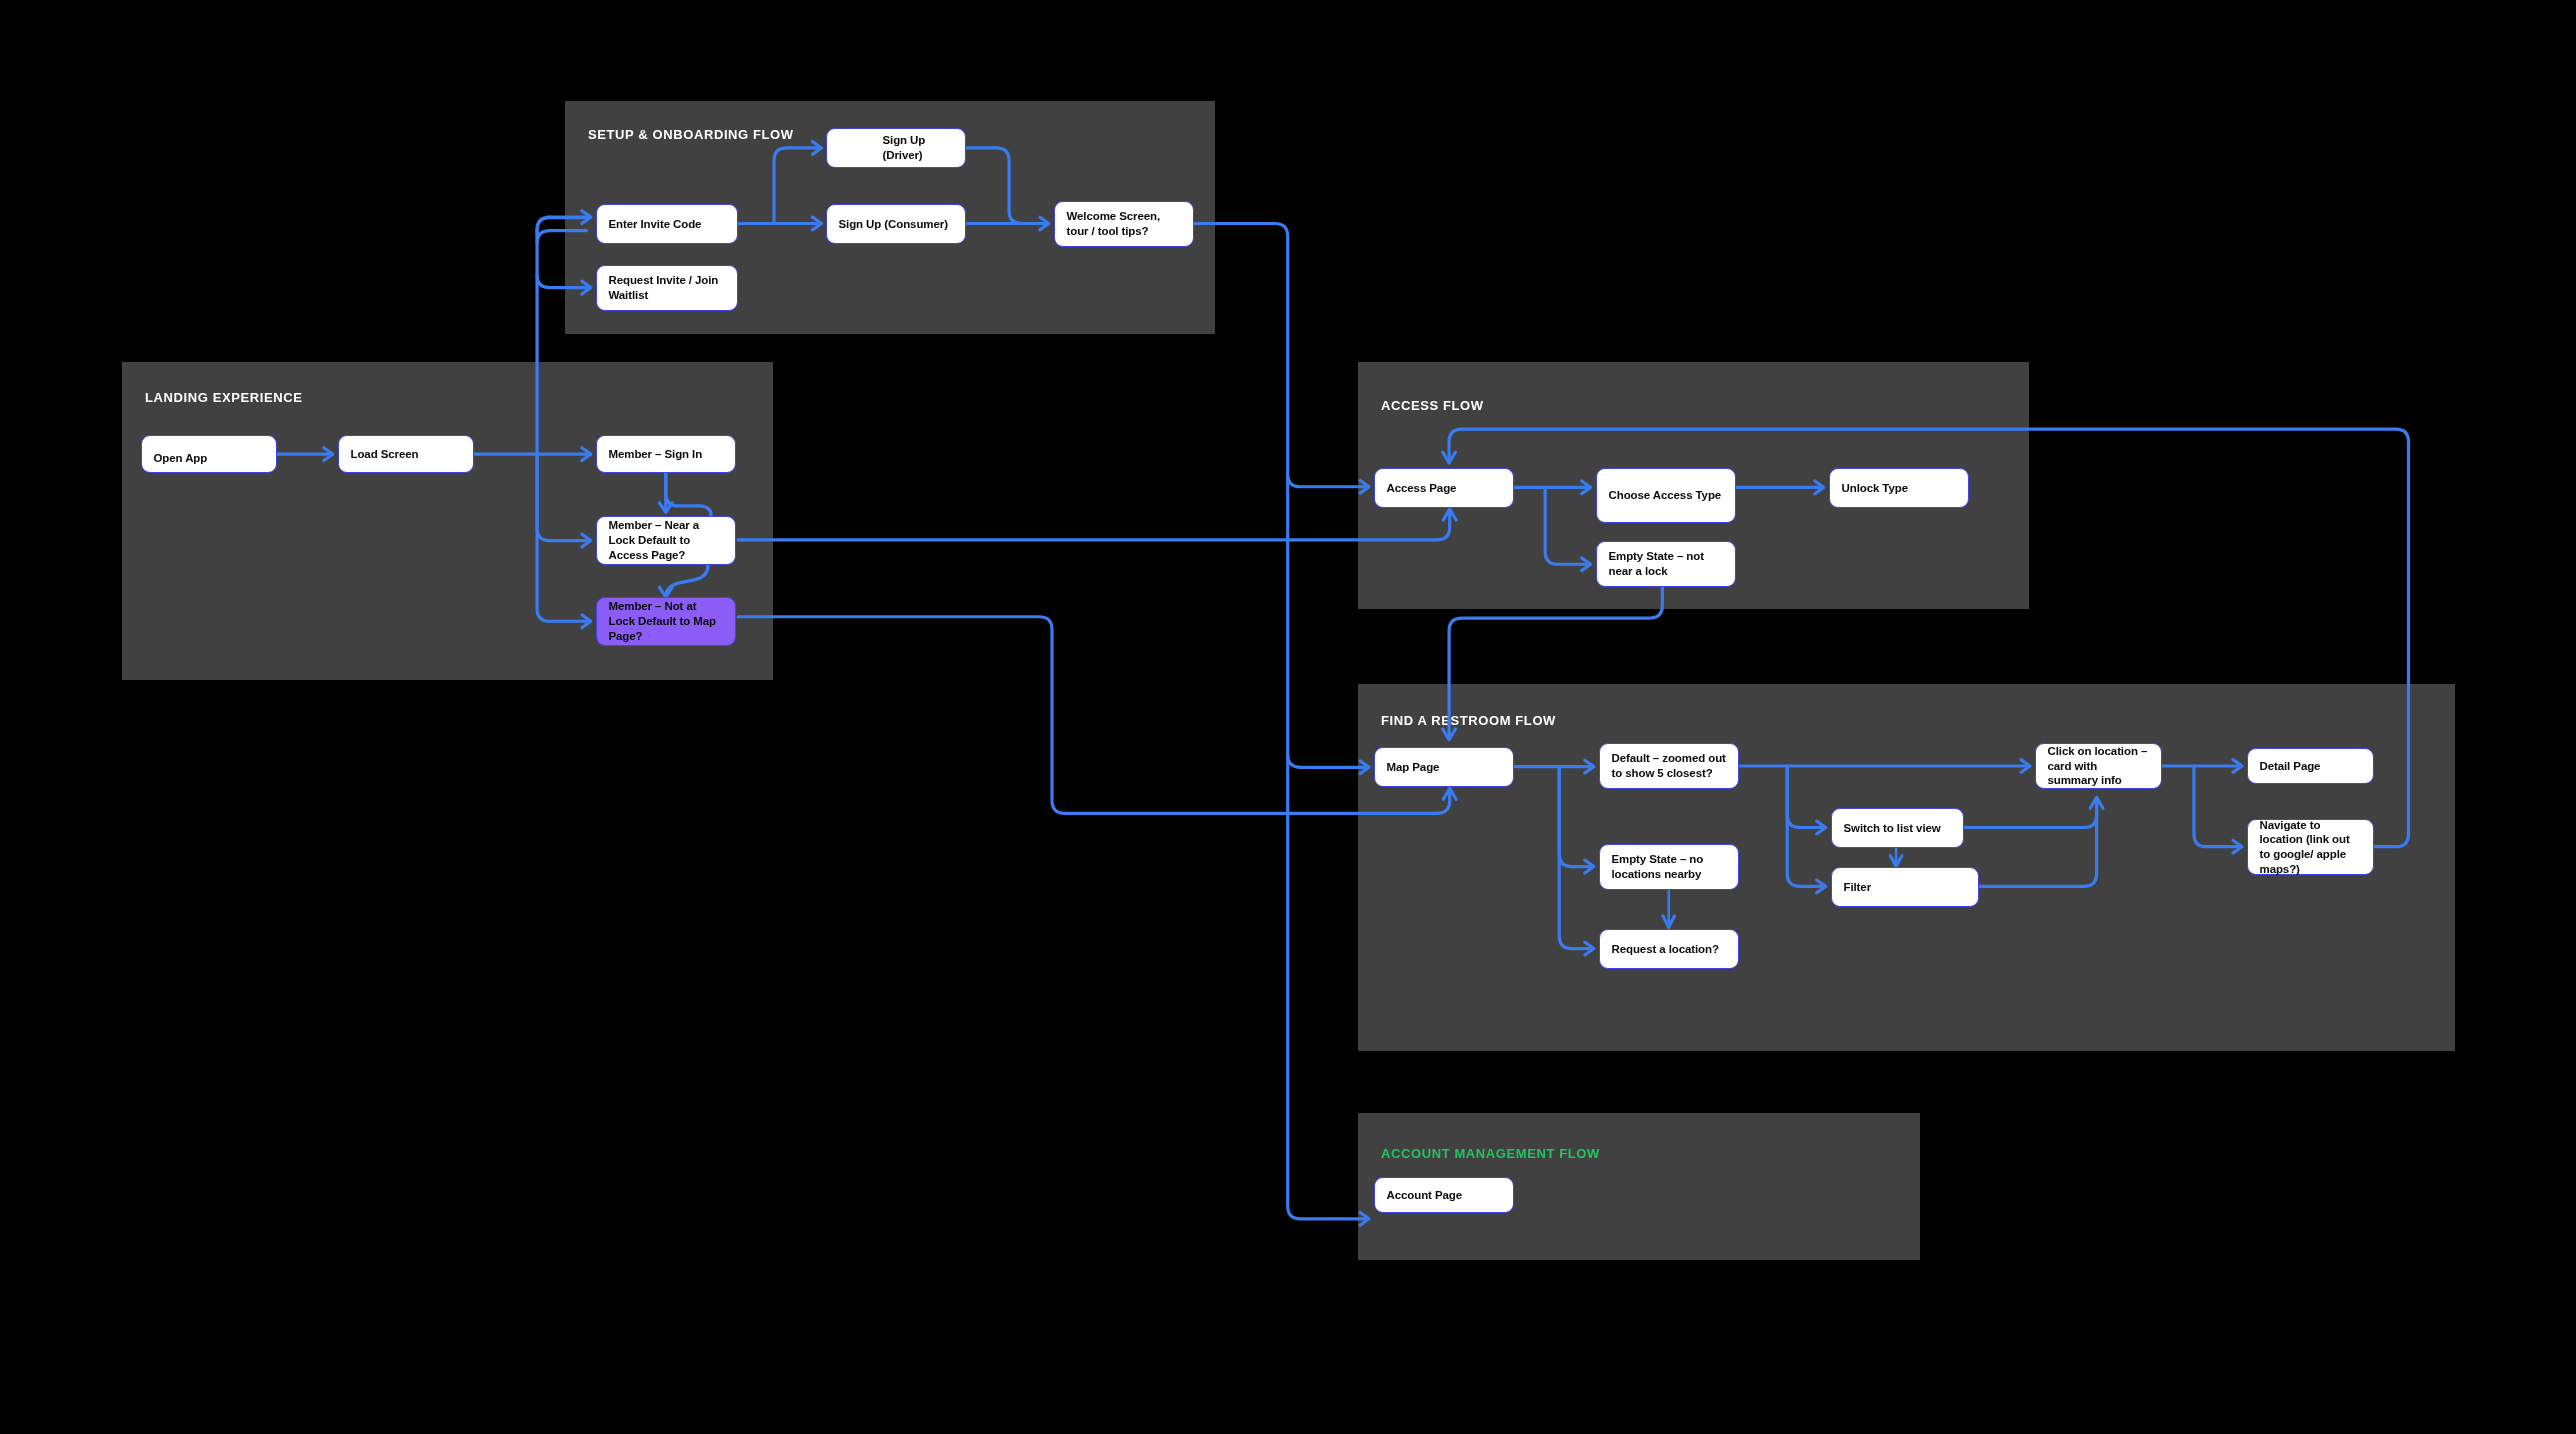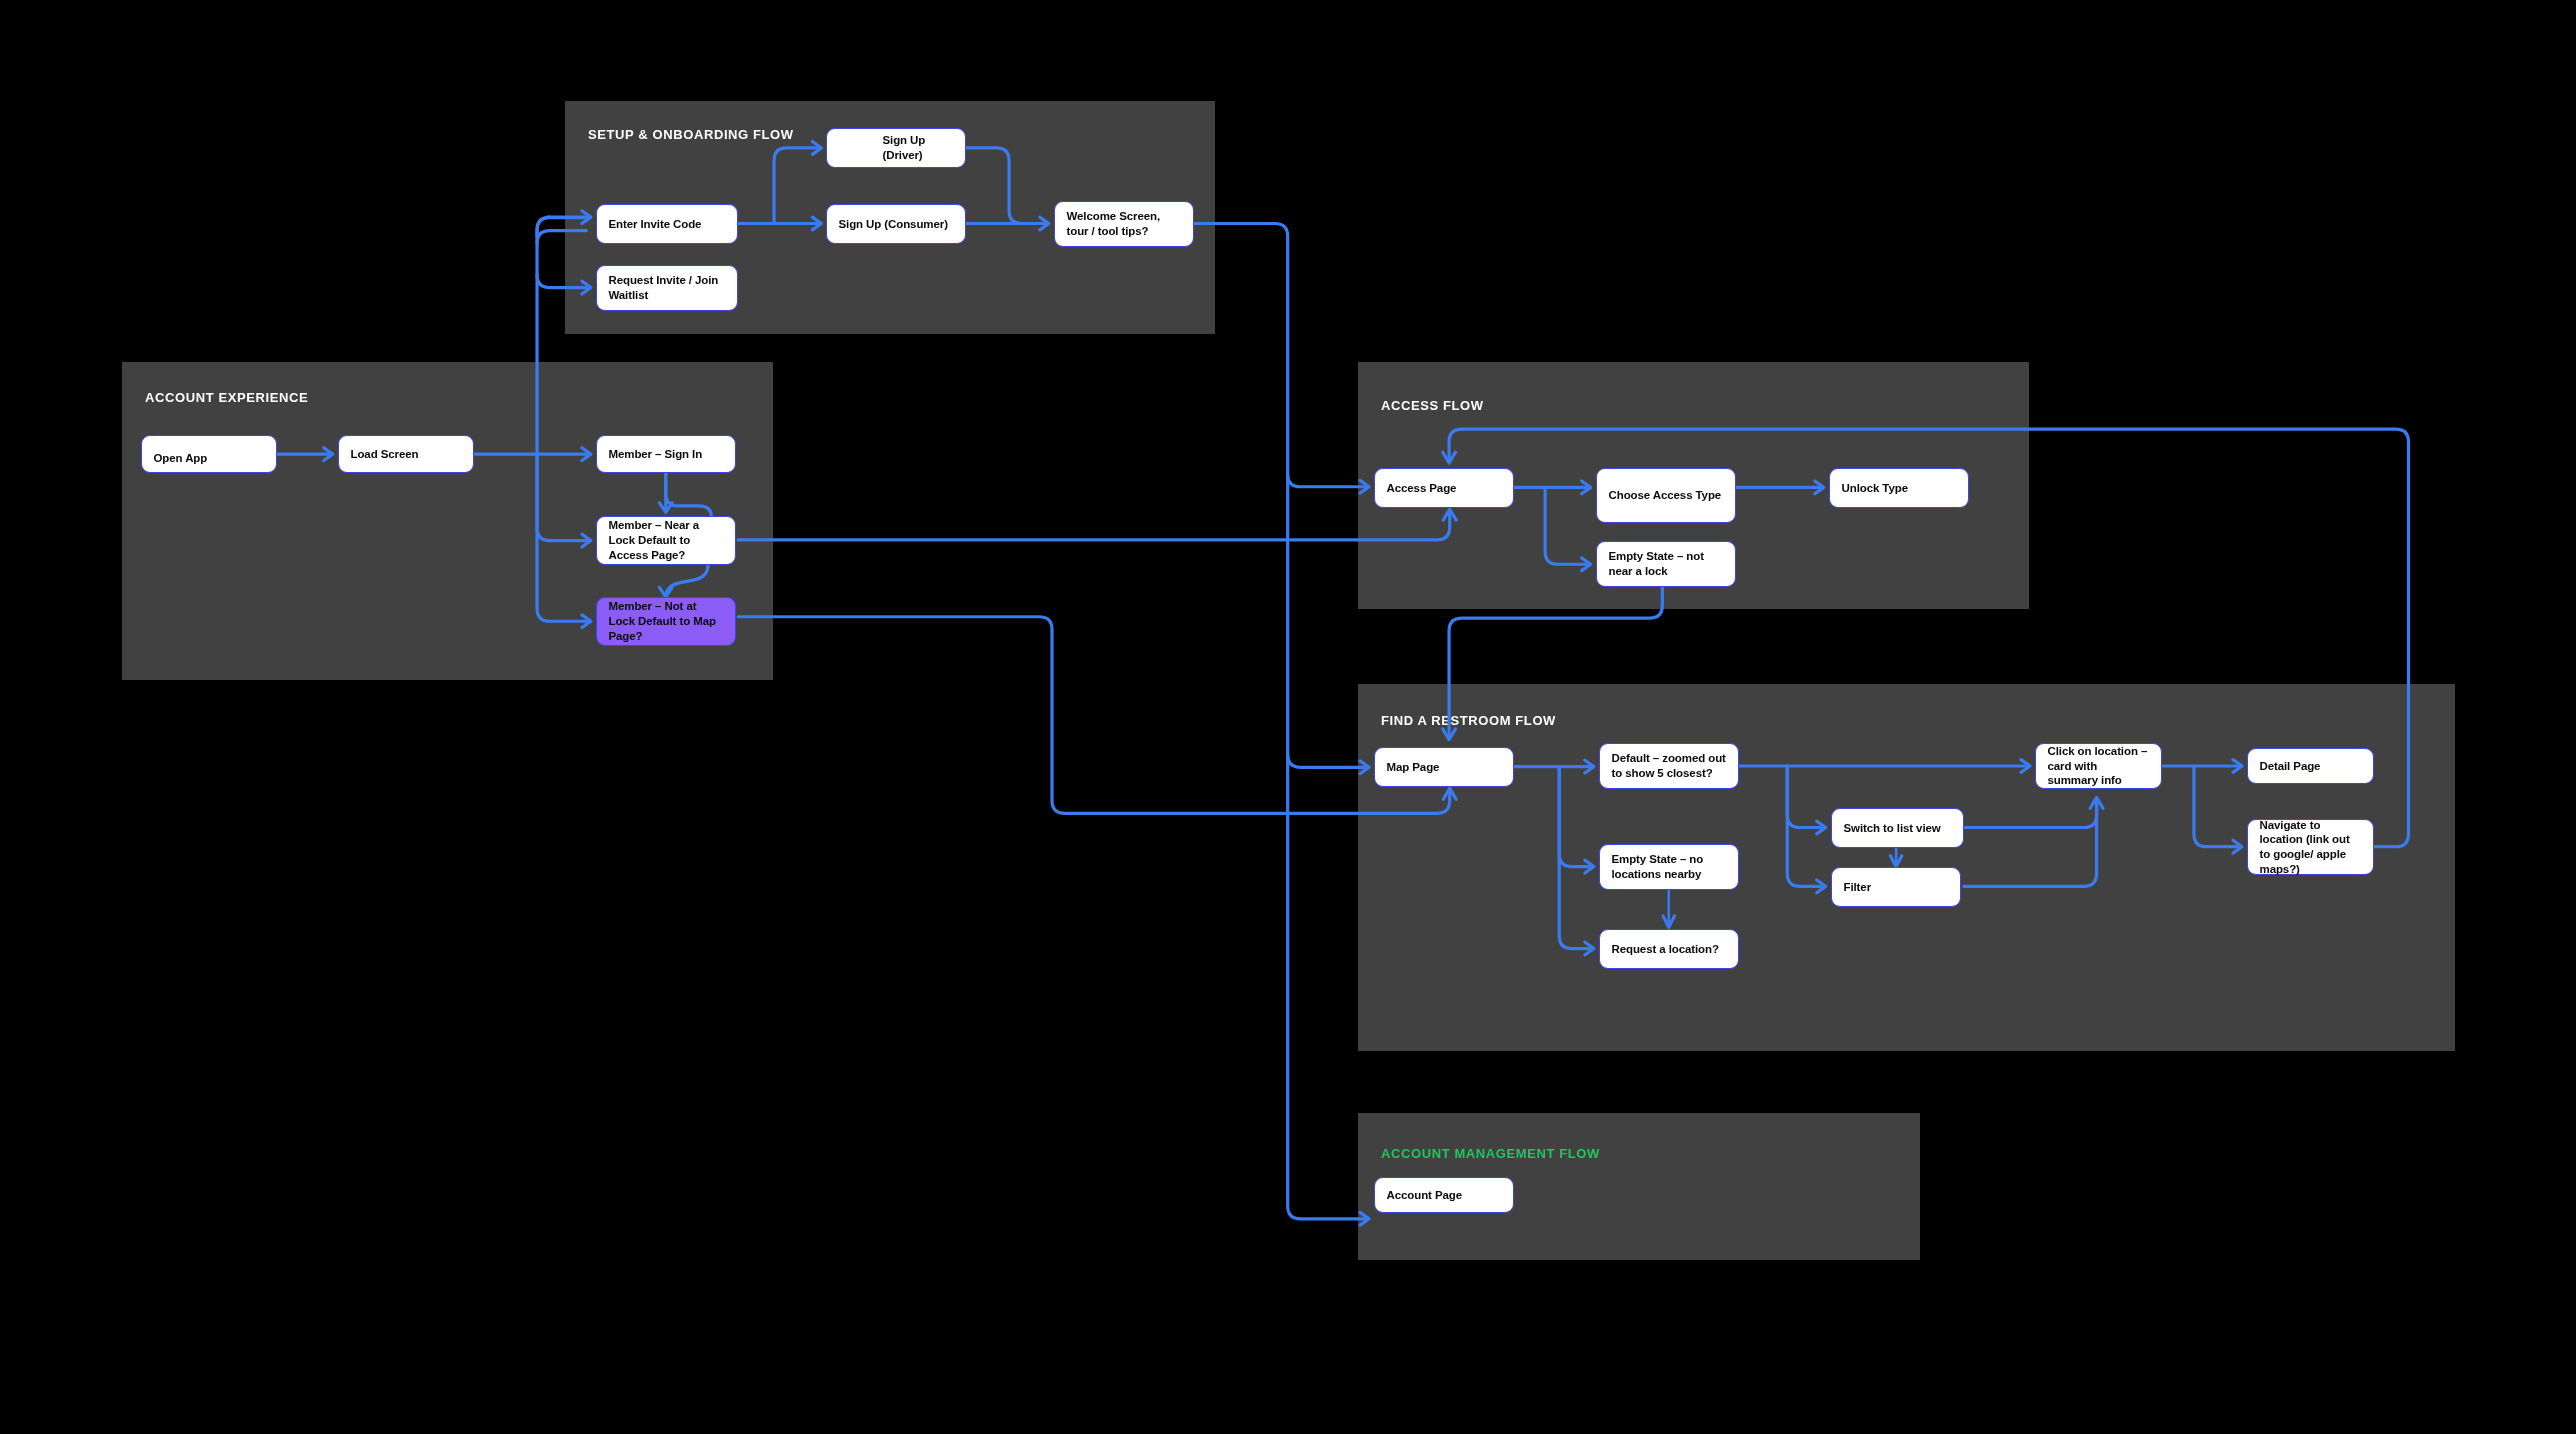--- a/index.html
+++ b/index.html
@@ -255,37 +255,37 @@
   </div>
   <div class="node" id="node-empty-state-no-locations" style="left: 1599px; top: 844px; width: 140px; height: 46px; background: rgb(255, 255, 255); border-color: rgb(63, 68, 232);">
     <span class="node-label" style="color: rgb(11, 11, 11);">Empty State – no locations nearby</span>
   </div>
   <div class="node" id="node-request-a-location" style="left: 1599px; top: 929px; width: 140px; height: 40px; background: rgb(255, 255, 255); border-color: rgb(63, 68, 232);">
     <span class="node-label" style="color: rgb(11, 11, 11);">Request a location?</span>
   </div>
   <div class="node" id="node-switch-to-list-view" style="left: 1831px; top: 808px; width: 133px; height: 40px; background: rgb(255, 255, 255); border-color: rgb(63, 68, 232);">
     <span class="node-label" style="color: rgb(11, 11, 11);">Switch to list view</span>
   </div>
-  <div class="node" id="node-filter" style="left: 1831px; top: 867px; width: 130px; height: 40px; background: rgb(255, 255, 255); border-color: rgb(63, 68, 232);">
+  <div class="node" id="node-filter" style="left: 1831px; top: 867px; width: 148px; height: 40px; background: rgb(255, 255, 255); border-color: rgb(63, 68, 232);">
     <span class="node-label" style="color: rgb(11, 11, 11);">Filter</span>
   </div>
   <div class="node" id="node-click-on-location-card" style="left: 2035px; top: 743px; width: 127px; height: 46px; background: rgb(255, 255, 255); border-color: rgb(63, 68, 232);">
     <span class="node-label" style="color: rgb(11, 11, 11);">Click on location – card with summary info</span>
   </div>
   <div class="node" id="node-detail-page" style="left: 2247px; top: 748px; width: 127px; height: 36px; background: rgb(255, 255, 255); border-color: rgb(63, 68, 232);">
     <span class="node-label" style="color: rgb(11, 11, 11);">Detail Page</span>
   </div>
   <div class="node" id="node-navigate-to-location" style="left: 2247px; top: 819px; width: 127px; height: 56px; background: rgb(255, 255, 255); border-color: rgb(63, 68, 232);">
     <span class="node-label" style="color: rgb(11, 11, 11);">Navigate to location (link out to google/ apple maps?)</span>
   </div>
 
   <div class="node" id="node-account-page" style="left: 1374px; top: 1177px; width: 140px; height: 36px; background: rgb(255, 255, 255); border-color: rgb(63, 68, 232);">
     <span class="node-label" style="color: rgb(11, 11, 11);">Account Page</span>
   </div>
 
   <div class="panel-title" id="title-setup-onboarding-flow" style="left: 588px; top: 127px; color: rgb(255, 255, 255);">SETUP &amp; ONBOARDING FLOW</div>
-  <div class="panel-title" id="title-landing-experience" style="left: 145px; top: 390px; color: rgb(255, 255, 255);">ACCOUNT EXPERIENCE</div>
+  <div class="panel-title" id="title-landing-experience" style="left: 145px; top: 390px; color: rgb(255, 255, 255);">LANDING EXPERIENCE</div>
   <div class="panel-title" id="title-access-flow" style="left: 1381px; top: 398px; color: rgb(255, 255, 255);">ACCESS FLOW</div>
   <div class="panel-title" id="title-find-a-restroom-flow" style="left: 1381px; top: 713px; color: rgb(255, 255, 255);">FIND A RESTROOM FLOW</div>
   <div class="panel-title" id="title-account-management-flow" style="left: 1381px; top: 1146px; color: #22c55e;">ACCOUNT MANAGEMENT FLOW</div>
 
 </div>
 
 
 </body></html>

